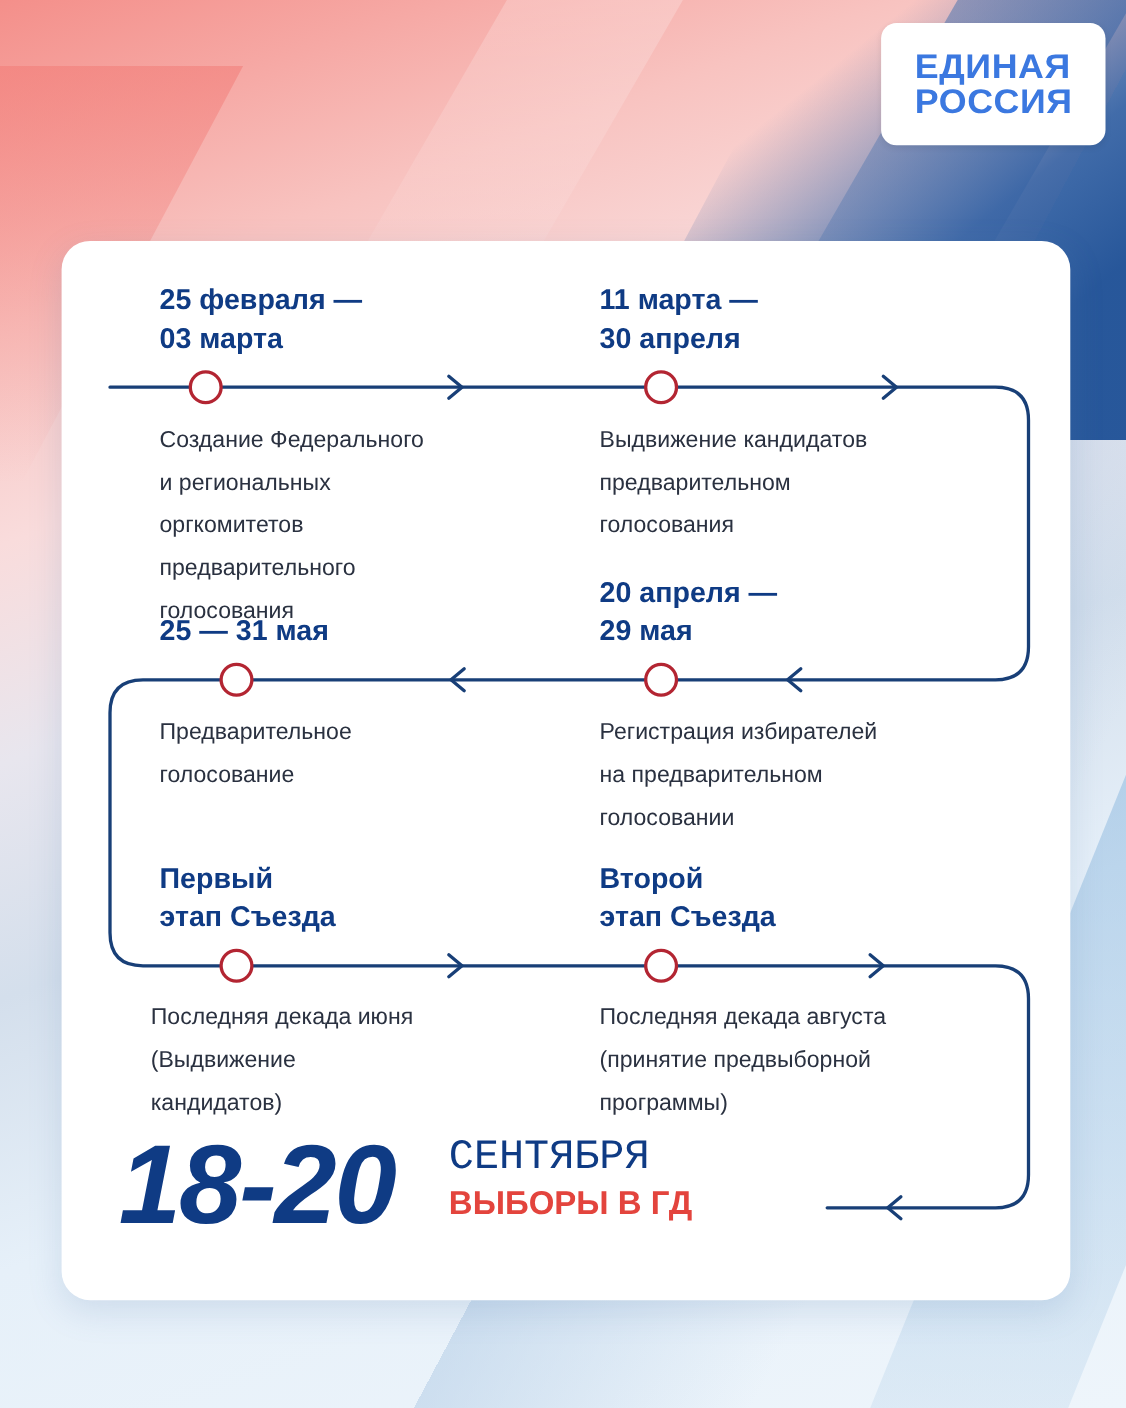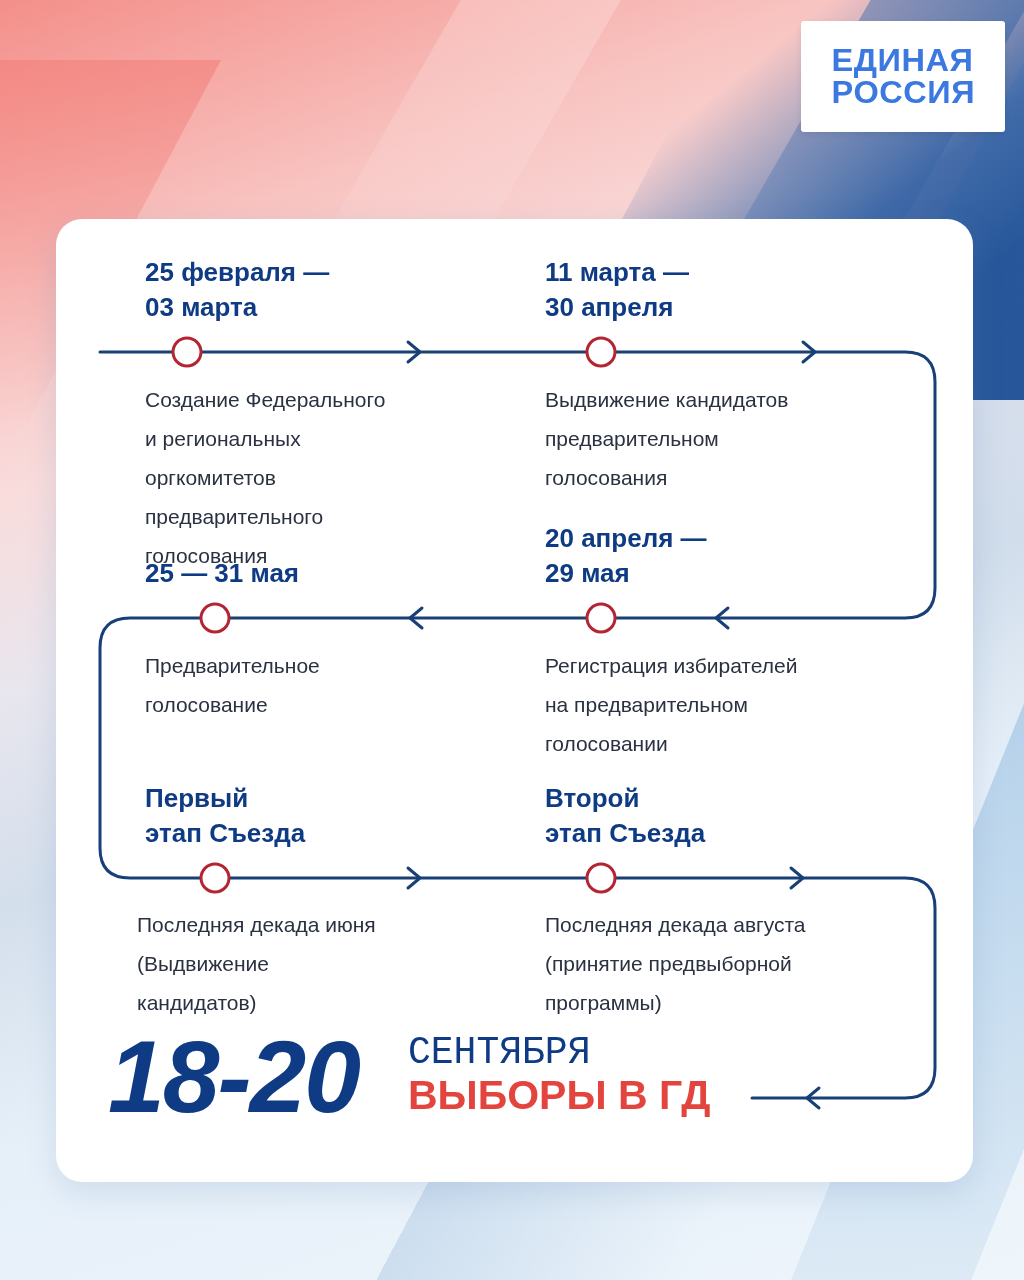--- a/index.html
+++ b/index.html
@@ -36,21 +36,21 @@
     transform: skewX(-22deg);
   }
   .bg-stripe-mid {
     position: absolute; left: 380px; top: -40px; width: 160px; height: 360px;
     background: linear-gradient(180deg, rgba(255,255,255,0.25), rgba(255,255,255,0));
     transform: skewX(-30deg);
   }
 
   .logo {
     position: absolute; left: 801px; top: 21px; width: 204px; height: 111px;
-    background: #fff; border-radius: 3px;
+    background: #fff; border-radius: 14px;
     display: flex; flex-direction: column; align-items: center; justify-content: center;
     box-shadow: 0 2px 6px rgba(0,0,0,0.08);
   }
   .logo span {
     display: block; color: #3b78e0; font-weight: bold;
     font-size: 31px; line-height: 32px; letter-spacing: 0.5px;
     transform: scaleX(1.05);
   }
 
   .card {
@@ -75,21 +75,21 @@
     color: #0f3b84; font-weight: bold; font-size: 102px; line-height: 110px;
     letter-spacing: -2px;
     font-style: italic;
   }
   .month {
     position: absolute; left: 408px; top: 1032px;
     color: #0f3b84; font-size: 38px; line-height: 42px; font-family: Liberation Mono, monospace;
   }
   .election {
     position: absolute; left: 408px; top: 1072px;
-    color: #e3443d; font-weight: bold; font-size: 41px; line-height: 46px;
+    color: #e3443d; font-weight: bold; font-size: 30px; line-height: 46px;
   }
 </style>
 </head>
 <body>
 
 <div class="bg"></div>
 <div class="bg-stripe-l"></div>
 <div class="bg-stripe-mid"></div>
 <div class="bg-stripe-tr2"></div>
 <div class="bg-stripe-tr"></div>

